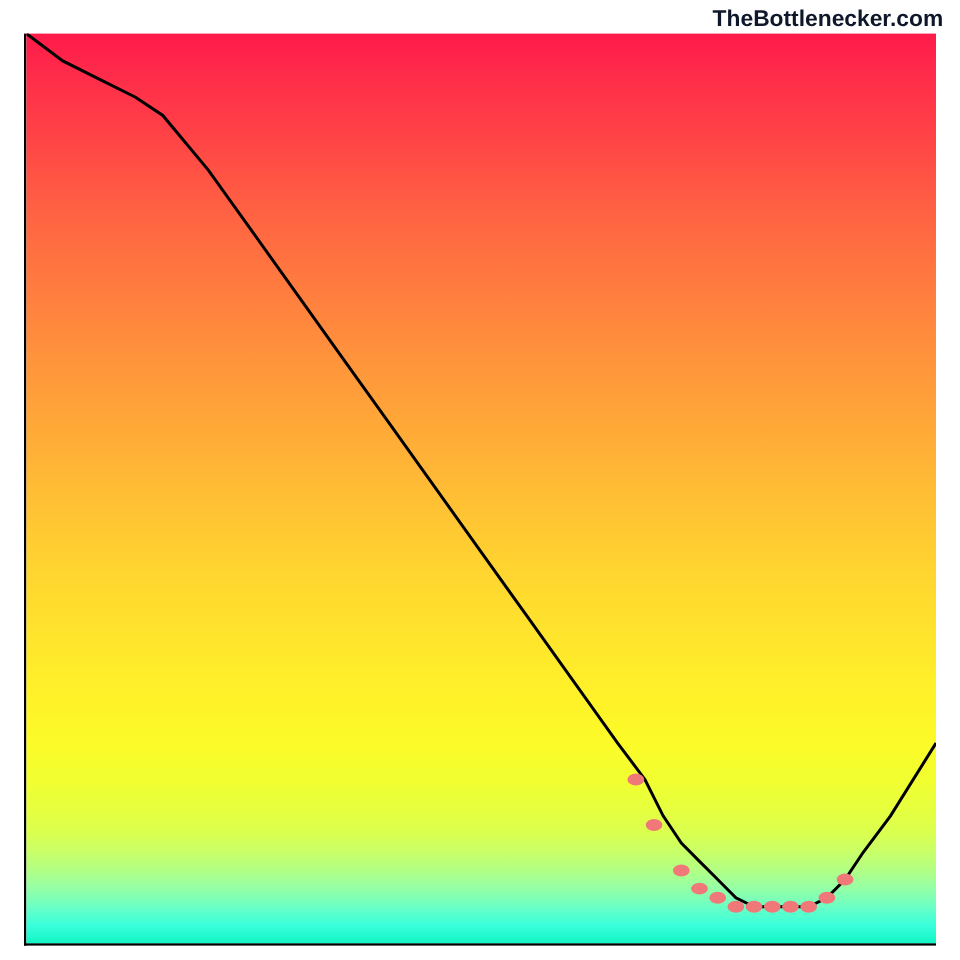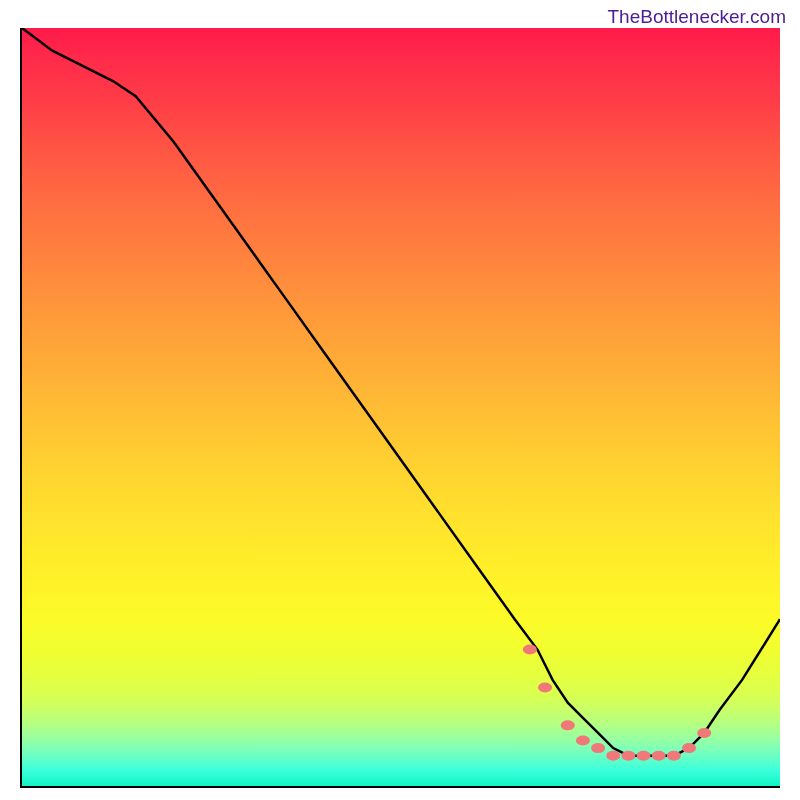--- a/index.html
+++ b/index.html
@@ -9,22 +9,22 @@
     background: #ffffff;
     position: relative;
     font-family: Arial, sans-serif;
     overflow: hidden;
   }
   .watermark {
     position: absolute;
     top: 6px;
     right: 14px;
     font-size: 19px;
-    color: #4c1d95;
-    font-weight: 400;
+    color: #0f172a;
+    font-weight: 700;
     z-index: 10;
   }
   .plot-area {
     position: absolute;
     left: 20px;
     top: 28px;
     width: 760px;
     height: 760px;
     border: 2px solid #000000;
     border-top: none;

